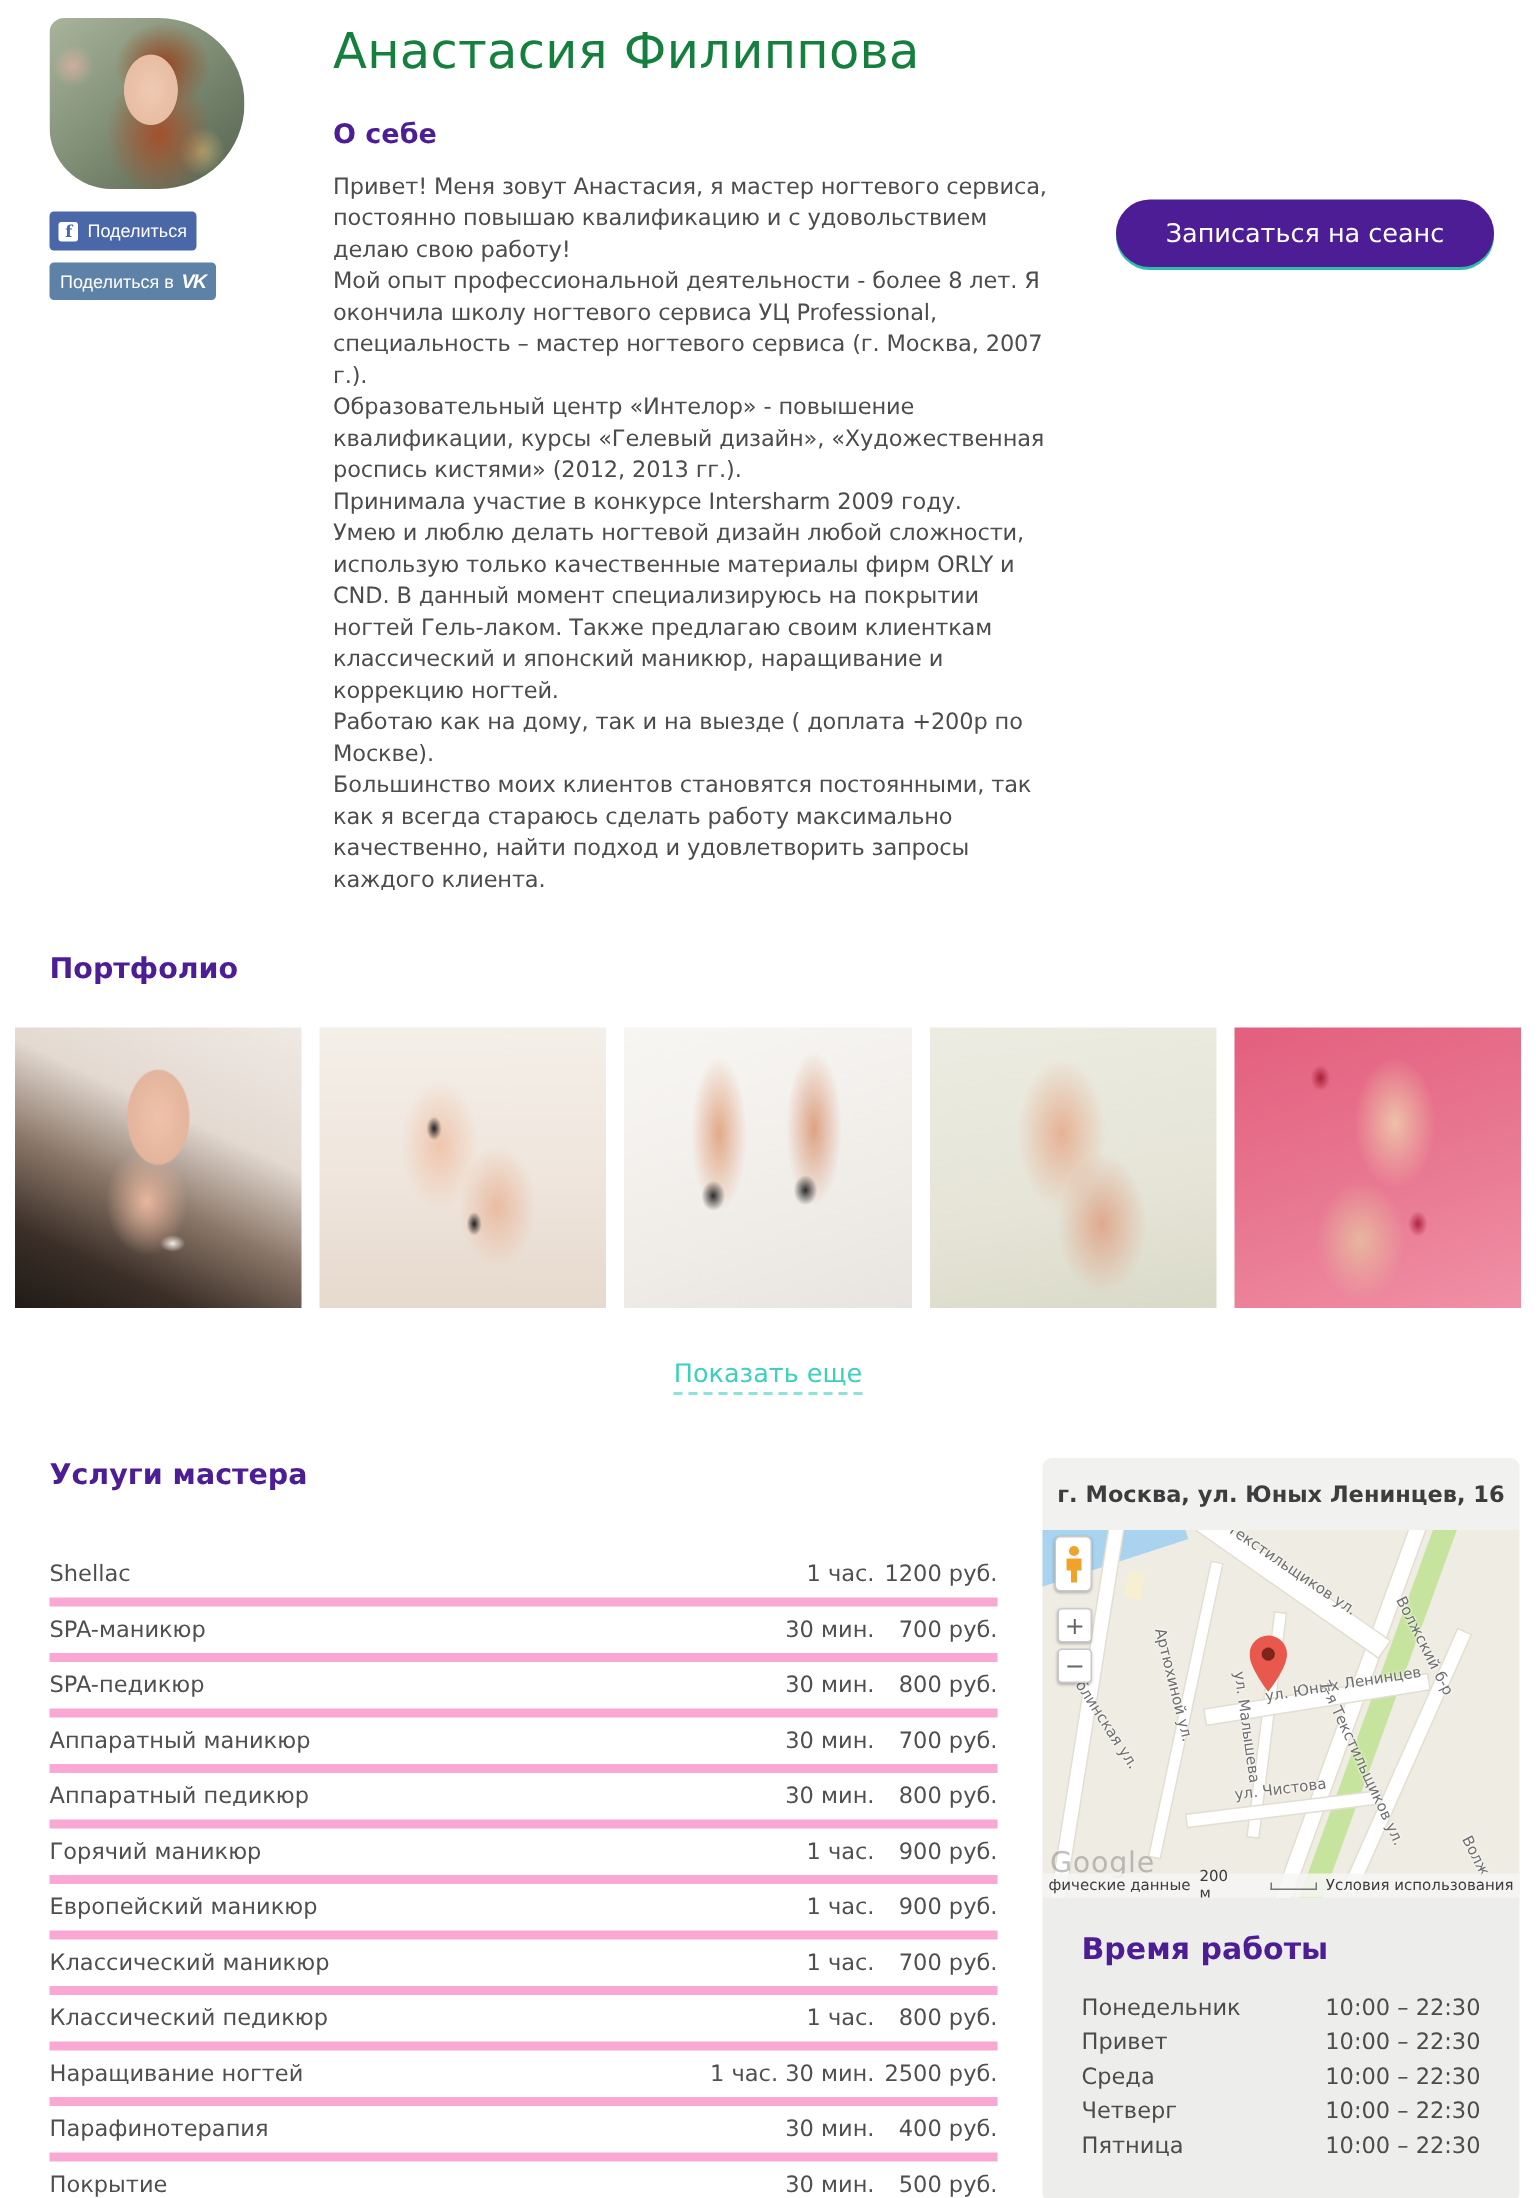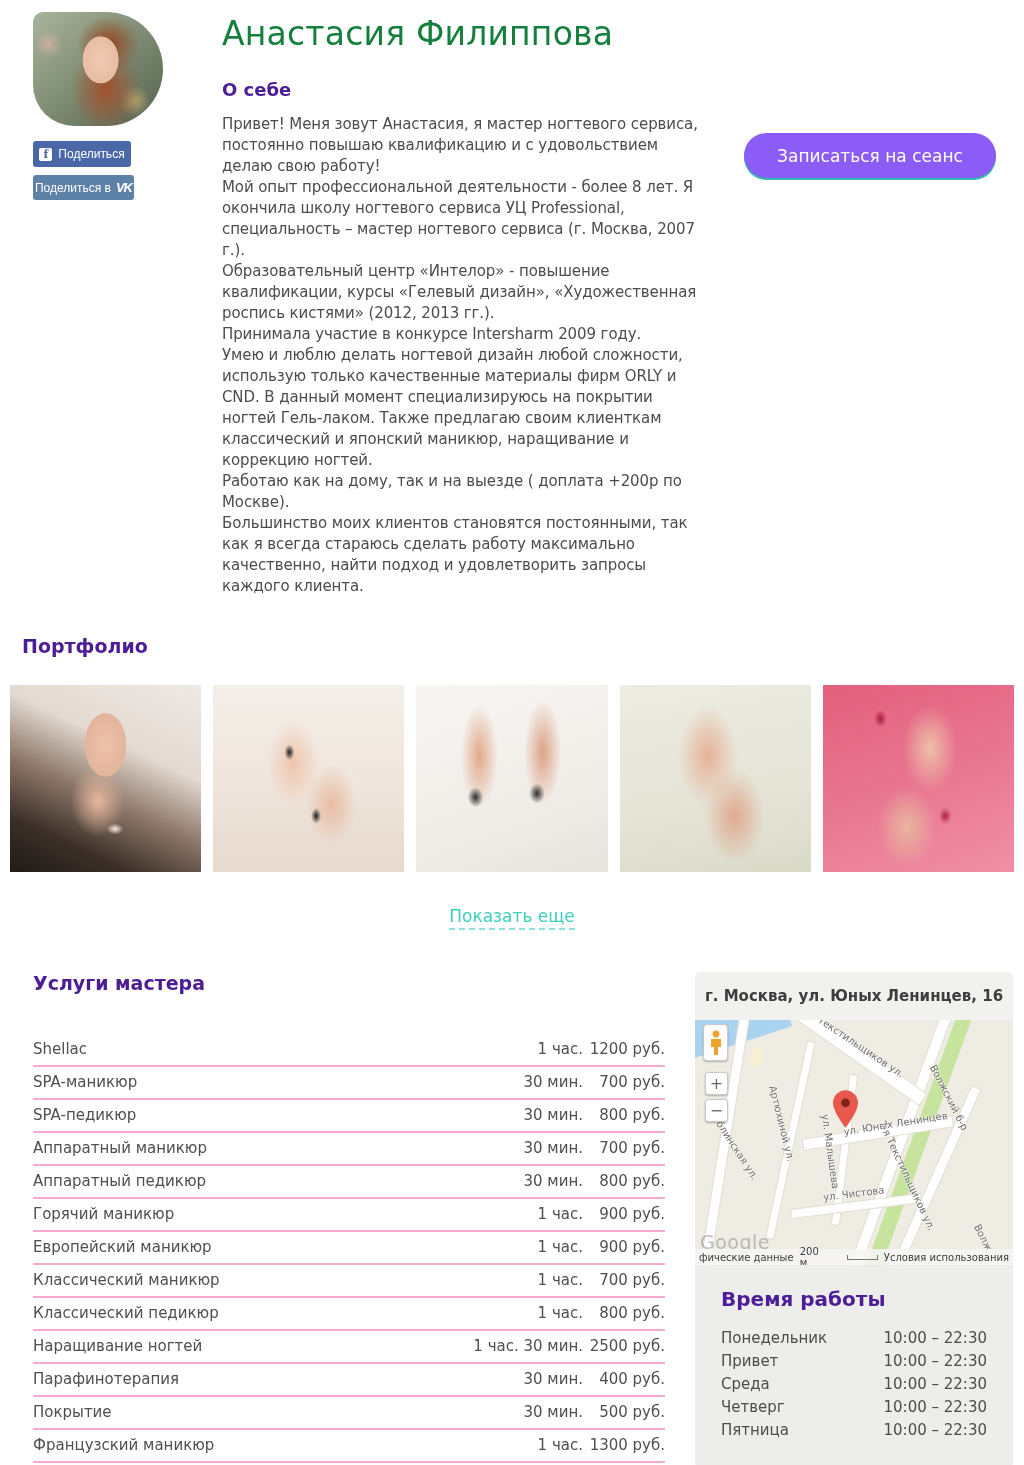--- a/index.html
+++ b/index.html
@@ -28,46 +28,46 @@
     display: flex; align-items: center; justify-content: center;
     color: #fff; font-size: 12px; border: none; cursor: pointer;
     border-radius: 3px; margin-left: 3px;
   }
   .fb-btn { width: 98px; height: 26px; margin-top: 15px; background: #4a67a8; gap: 6px; }
   .fb-f {
     display: inline-block; width: 13px; height: 13px; border-radius: 2px;
     background: #fff; color: #4a67a8; font-weight: bold; font-size: 11px;
     line-height: 13px; text-align: center; font-family: "DejaVu Serif", serif;
   }
-  .vk-btn { width: 101px; height: 25px; margin-top: 8px; background: #5e81a8; gap: 5px; }
+  .vk-btn { width: 111px; height: 25px; margin-top: 8px; background: #5e81a8; gap: 5px; }
   .vk-logo { font-weight: bold; font-size: 13px; letter-spacing: -1px; font-style: italic; }
 
   .col-main { flex: 1 1 auto; max-width: 512px; padding-top: 2px; }
   .master-name { font-size: 33px; font-weight: 500; color: #15803d; letter-spacing: 0.2px; }
   .master-sub { font-size: 17px; font-style: italic; color: #555; margin-top: 7px; }
   .h-slate { font-size: 18px; font-weight: bold; color: #4c1d95; }
   .about-title { margin-top: 26px; }
   .about-text {
     margin-top: 14px; font-size: 15px; line-height: 21px; color: #4c4c4c;
     white-space: pre-line; letter-spacing: -0.1px;
   }
 
   .col-cta { width: 292px; flex: 0 0 292px; padding-left: 40px; }
   .book-btn {
     display: block; border: none; cursor: pointer;
-    background: #8b5cf6; color: #fff; font-size: 17px;
+    background: #4c1d95; color: #fff; font-size: 17px;
     font-family: inherit;
     border-radius: 23px; box-shadow: 0 2px 0 #2fbcab;
     text-align: center;
   }
   .book-btn.top { width: 252px; height: 45px; margin-top: 121px; }
 
   
   .portfolio { margin-top: 38px; }
-  .portfolio-title { padding-left: 22px; font-size: 19px; }
+  .portfolio-title { padding-left: 33px; font-size: 19px; }
   .thumbs { display: flex; gap: 12px; padding: 0 10px; margin-top: 28px; }
   .thumb { flex: 1 1 0; height: 187px; cursor: pointer; }
   .p1 { background:
       radial-gradient(ellipse 34px 52px at 50% 32%, #eec3ab 0%, #e4b49c 60%, rgba(0,0,0,0) 62%),
       radial-gradient(ellipse 44px 58px at 46% 62%, #e8b79e 0%, rgba(0,0,0,0) 62%),
       radial-gradient(ellipse 12px 8px at 55% 77%, #f6eee8 0%, rgba(0,0,0,0) 70%),
       linear-gradient(205deg, #efe9e4 0%, #e3d9d1 35%, #8b7769 58%, #3b2f28 80%, #201a16 100%); }
   .p2 { background:
       radial-gradient(ellipse 7px 11px at 40% 36%, #1d1d1d 0%, rgba(0,0,0,0) 72%),
       radial-gradient(ellipse 7px 11px at 54% 70%, #1d1d1d 0%, rgba(0,0,0,0) 72%),
@@ -95,21 +95,21 @@
     display: inline-block; color: #3ecfbe; font-size: 17px; text-decoration: none;
     border-bottom: 2px dashed #8fe2d8; padding-bottom: 2px; cursor: pointer;
   }
 
   
   .lower { display: flex; margin-top: 42px; padding: 0 12px 0 33px; }
   .services { width: 632px; flex: 0 0 632px; margin-right: 30px; }
   .services-title { font-size: 19px; margin-bottom: 40px; }
   .svc-row {
     display: flex; align-items: baseline; font-size: 15px;
-    padding: 6px 0 7px; border-bottom: 2px solid #f9a8d4;
+    padding: 6px 0 7px; border-bottom: 6px solid #f9a8d4;
   }
   .svc-name { flex: 1 1 auto; color: #4f4f4f; }
   .svc-dur { width: 118px; text-align: right; color: #4f4f4f; white-space: nowrap; }
   .svc-price { width: 82px; text-align: right; color: #4f4f4f; white-space: nowrap; }
 
   .sidebar { width: 318px; flex: 0 0 318px; }
   .addr-bar {
     height: 48px; background: #f1f1f0; border-radius: 6px 6px 0 0;
     display: flex; align-items: center; justify-content: center;
     font-size: 15px; font-weight: bold; color: #3d3d3d;

